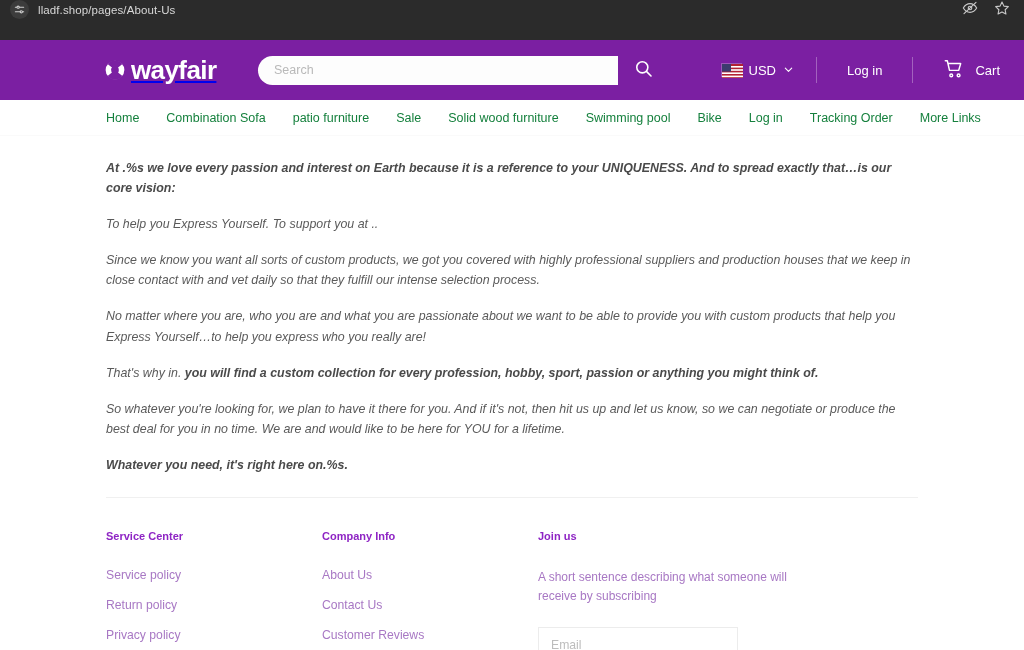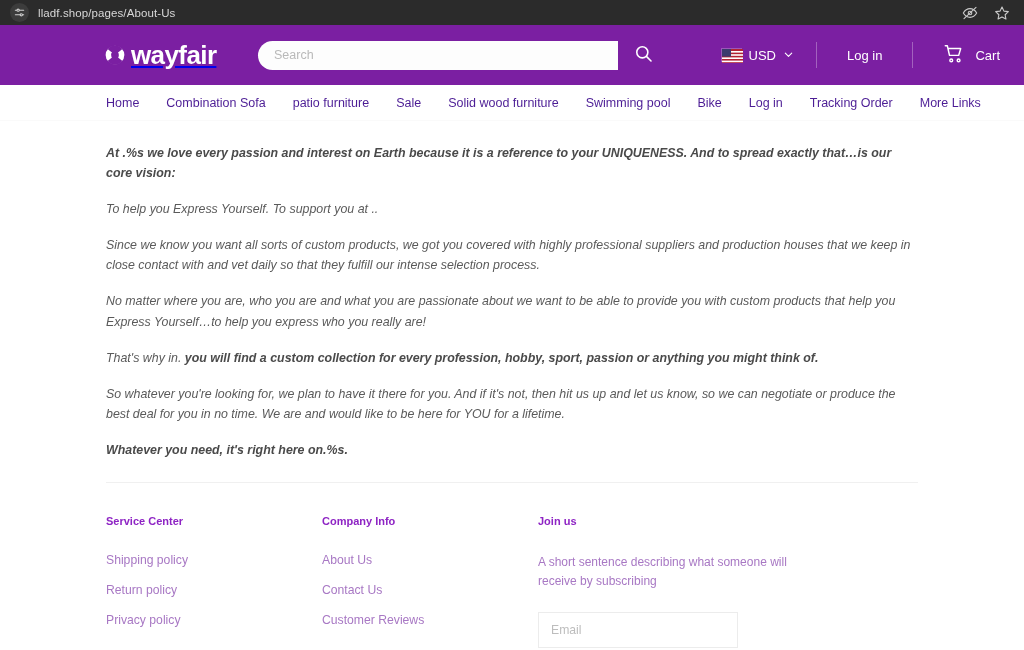--- a/index.html
+++ b/index.html
@@ -5,25 +5,25 @@
   * { box-sizing: border-box; margin: 0; padding: 0; }
   html, body {
     width: 1024px; height: 650px;
     overflow: hidden;
     background: #ffffff;
     font-family: "Liberation Sans", sans-serif;
   }
 
   
   .browser-bar {
-    height: 25px;
+    height: 40px;
     background: #2b2b2b;
     display: flex;
-    align-items: center;
-    padding: 9px 10px;
+    align-items: flex-start;
+    padding: 0 10px;
   }
   .url-chip {
     display: flex;
     align-items: center;
     gap: 9px;
     flex: 1;
   }
   .tune-icon {
     width: 19px; height: 19px;
     border-radius: 50%;
@@ -125,21 +125,21 @@
   .nav {
     height: 36px;
     background: #fff;
     display: flex;
     align-items: center;
     gap: 27px;
     padding-left: 106px;
     border-bottom: 1px solid #fafafa;
   }
   .nav a {
-    color: #4c1d95;
+    color: #15803d;
     font-size: 12.5px;
     text-decoration: none;
     white-space: nowrap;
   }
 
   
   .content {
     padding: 22px 106px 0 106px;
     font-style: italic;
   }
@@ -317,21 +317,21 @@
   </p>
   <p>So whatever you're looking for, we plan to have it there for you. And if it's not, then hit us up and let us know, so we can negotiate or produce the best deal for you in no time. We are and would like to be here for YOU for a lifetime.</p>
   <p class="bold">Whatever you need, it's right here on.%s.</p>
 </main>
 
 <div class="divider"></div>
 
 <footer class="footer">
   <div class="fcol">
     <h4>Service Center</h4>
-    <a href="#">Shipping policy</a>
+    <a href="#">Service policy</a>
     <a href="#">Return policy</a>
     <a href="#">Privacy policy</a>
 
   </div>
 
   <div class="fcol">
     <h4>Company Info</h4>
     <a href="#">About Us</a>
     <a href="#">Contact Us</a>
     <a href="#">Customer Reviews</a>

